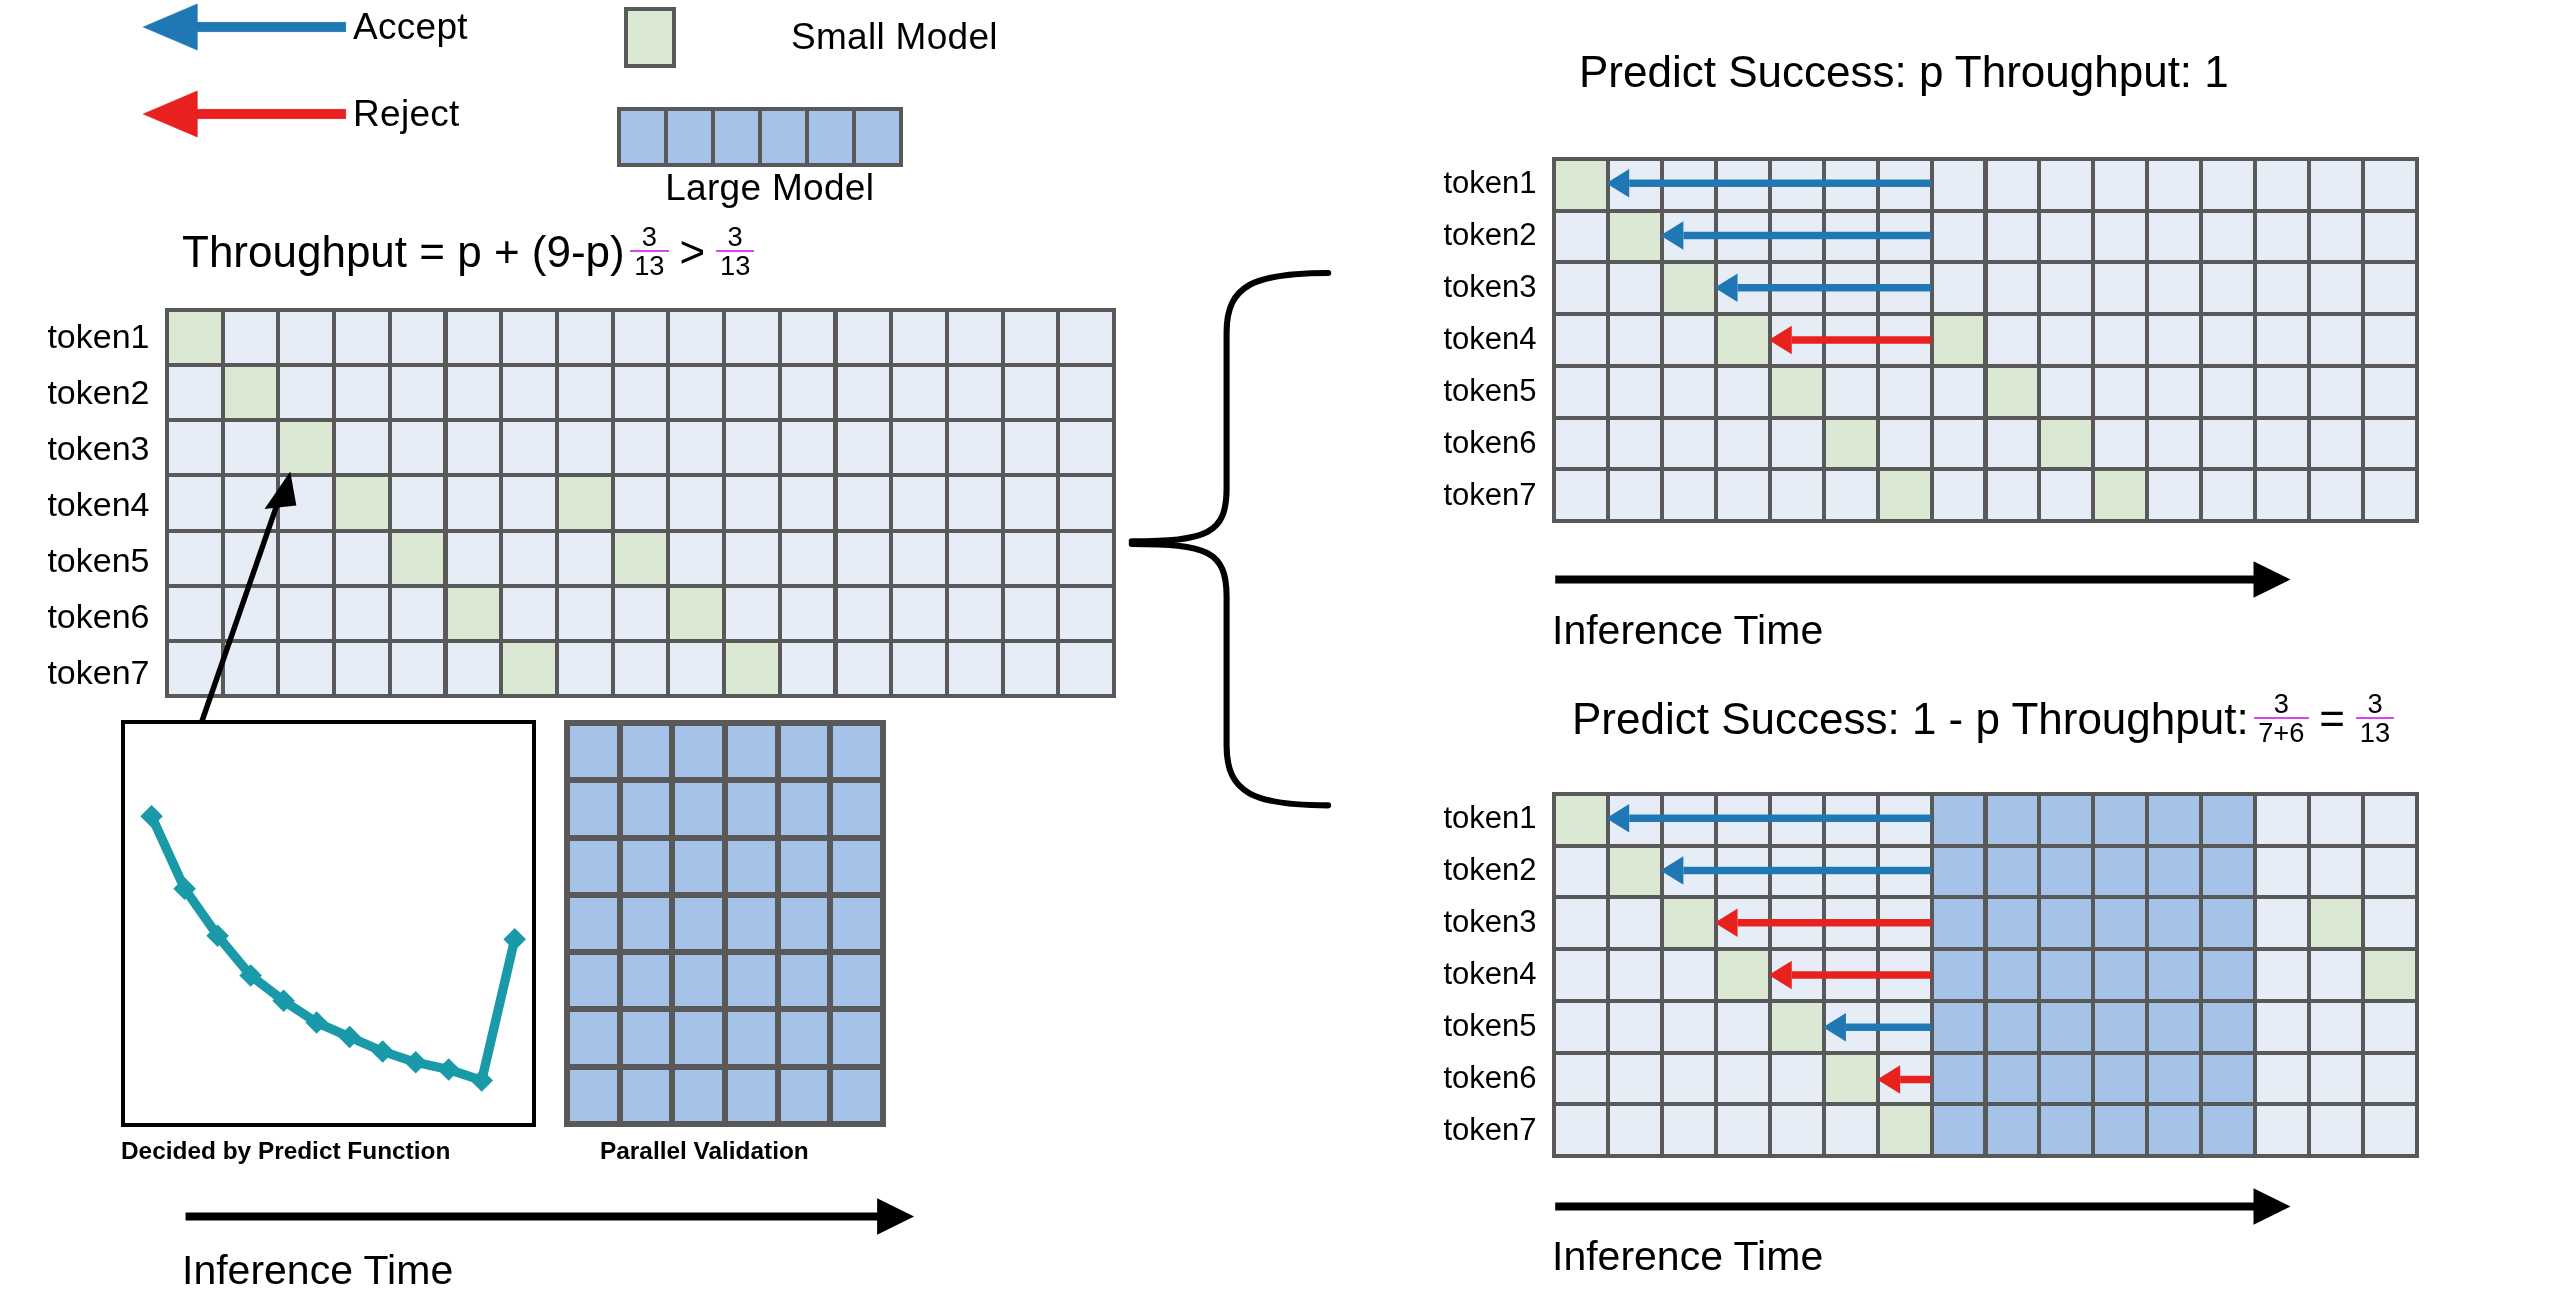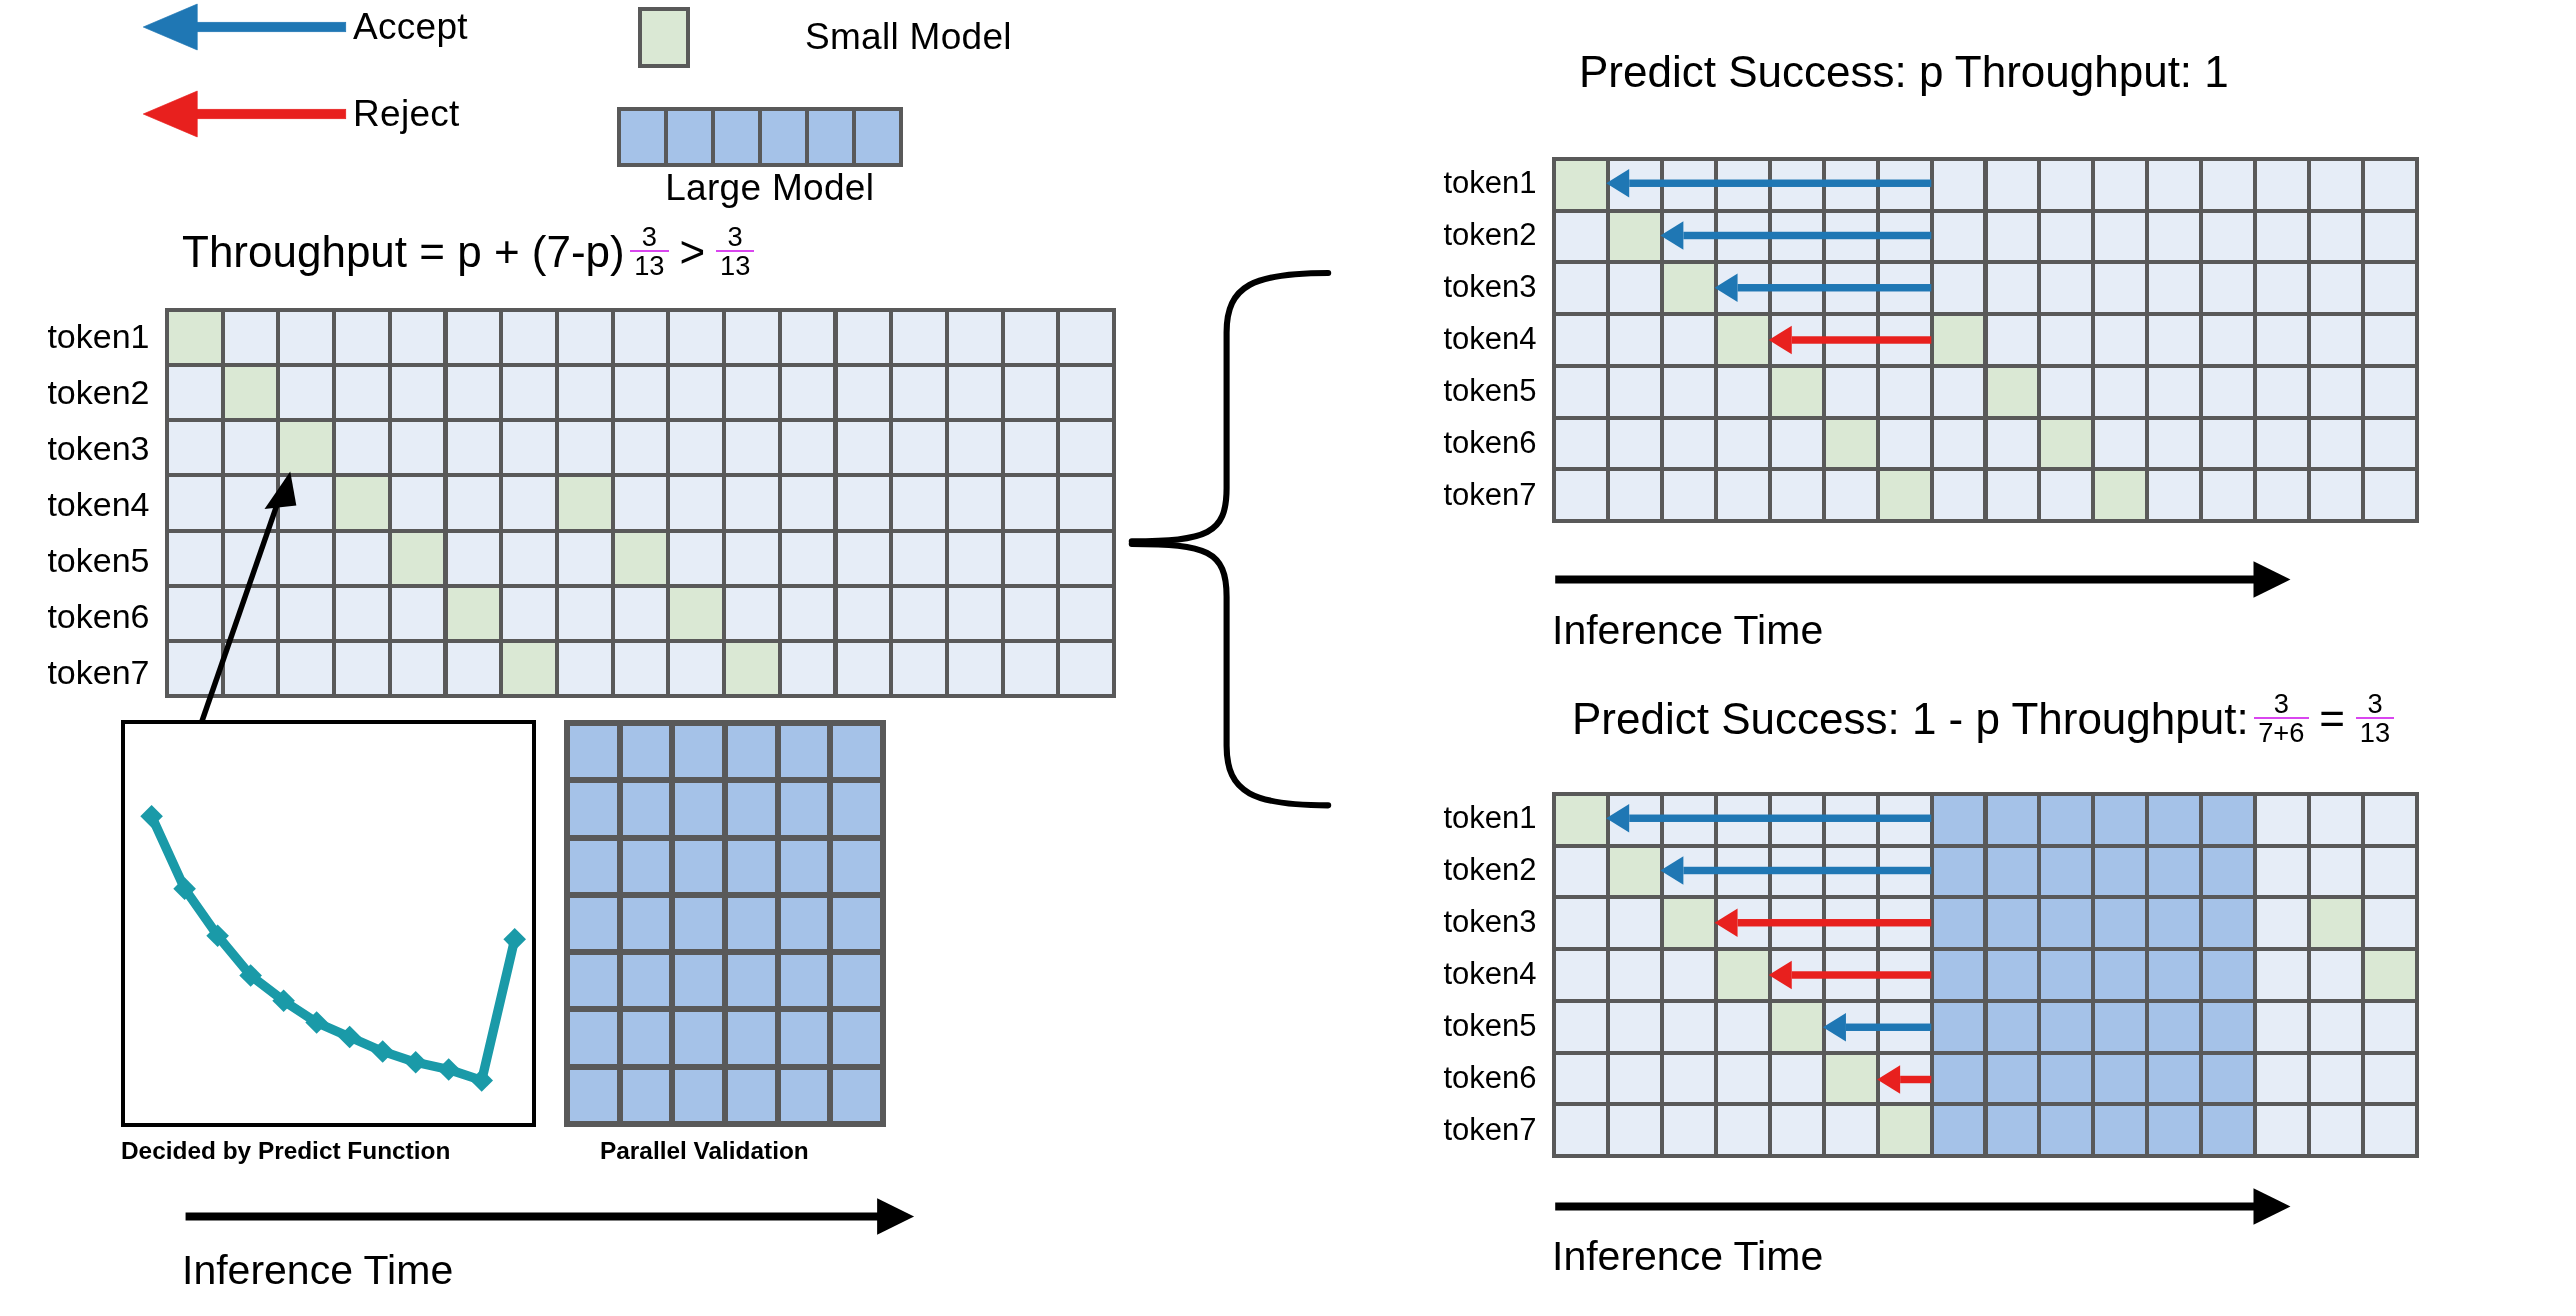--- a/index.html
+++ b/index.html
@@ -77,41 +77,41 @@
   <div class="leg-row" style="left:136px;top:87px;justify-content:flex-end;">
     <svg class="arrow-svg" width="217" height="54" viewBox="0 0 320 80">
       <g fill="#e8201e" stroke="#e8201e">
         <rect x="78" y="33" width="232" height="14"></rect>
         <polygon points="10,40 90,6 90,74"></polygon>
       </g>
     </svg>
     <span class="leg-label">Reject</span>
   </div>
 
-  <div class="leg-row" style="left:638px;top:6.8px;">
+  <div class="leg-row" style="left:624px;top:6.8px;">
     <div class="sm-swatch"></div>
     <span class="leg-label" style="margin-left:115px;">Small Model</span>
   </div>
 
   <div class="leg-row" style="left:617px;top:107px;flex-direction:column;">
     <div class="lg-swatch">
       <i></i>
         <i></i>
         <i></i>
         <i></i>
         <i></i>
         <i></i>
     </div>
     <span class="leg-label" style="margin-left:19px;">Large Model</span>
   </div>
 </div>
 
 <div class="abs title" style="left:182px;top:224px;">
   <span class="eqline">
-    <span>Throughput = p + (7-p)</span>
+    <span>Throughput = p + (9-p)</span>
     <span class="frac">
       <span class="num">3</span>
       <span class="den">13</span>
     </span>
     <span style="margin:0 5.4px;">&gt;</span>
     <span class="frac">
       <span class="num">3</span>
       <span class="den">13</span>
     </span>
   </span>

